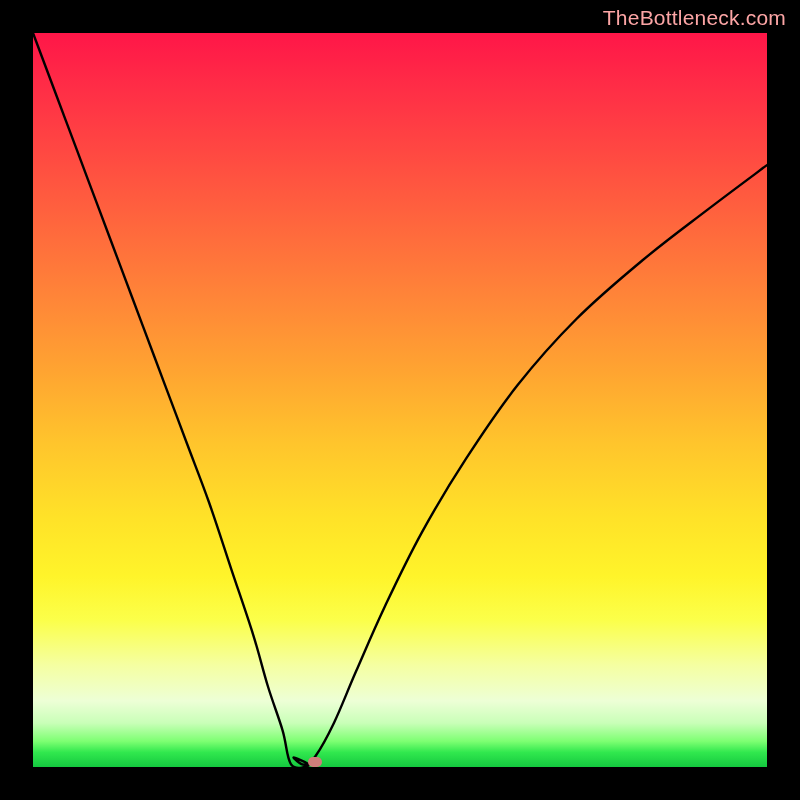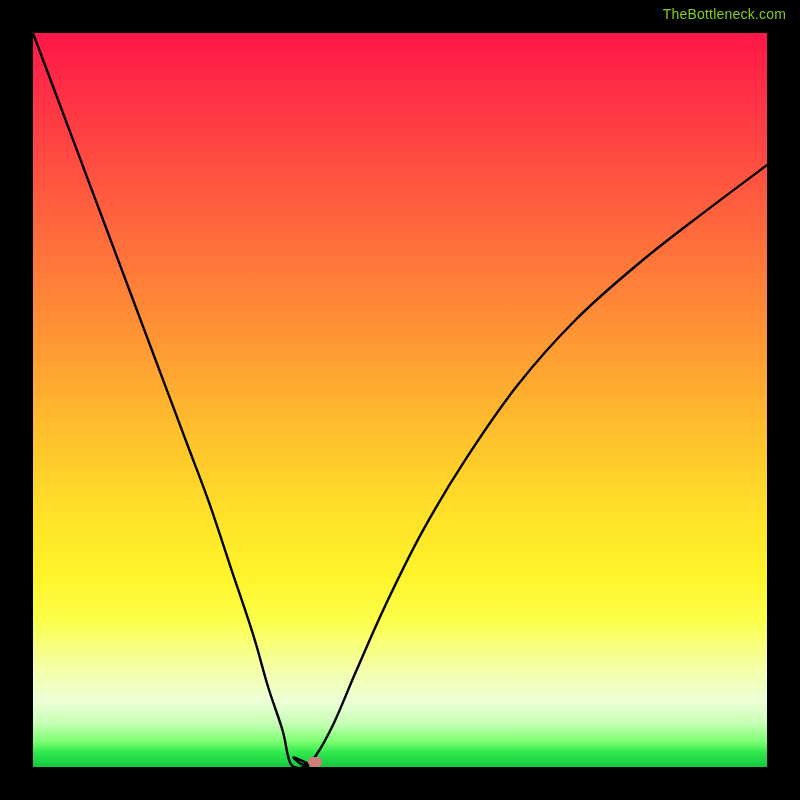--- a/index.html
+++ b/index.html
@@ -57,22 +57,22 @@
     width: 14px;
     height: 10px;
     border-radius: 5px / 5px;
     background: #cf7e7b;
     transform: translate(-50%, -50%);
   }
   .attribution {
     position: absolute;
     top: 6px;
     right: 14px;
-    color: #84cc16;
-    font-size: 14px;
+    color: #fca5a5;
+    font-size: 21px;
     letter-spacing: 0.2px;
     font-weight: 500;
   }
   
 </style>
 </head>
 <body>
 
 <div class="frame">
   <div class="attribution">TheBottleneck.com</div>

